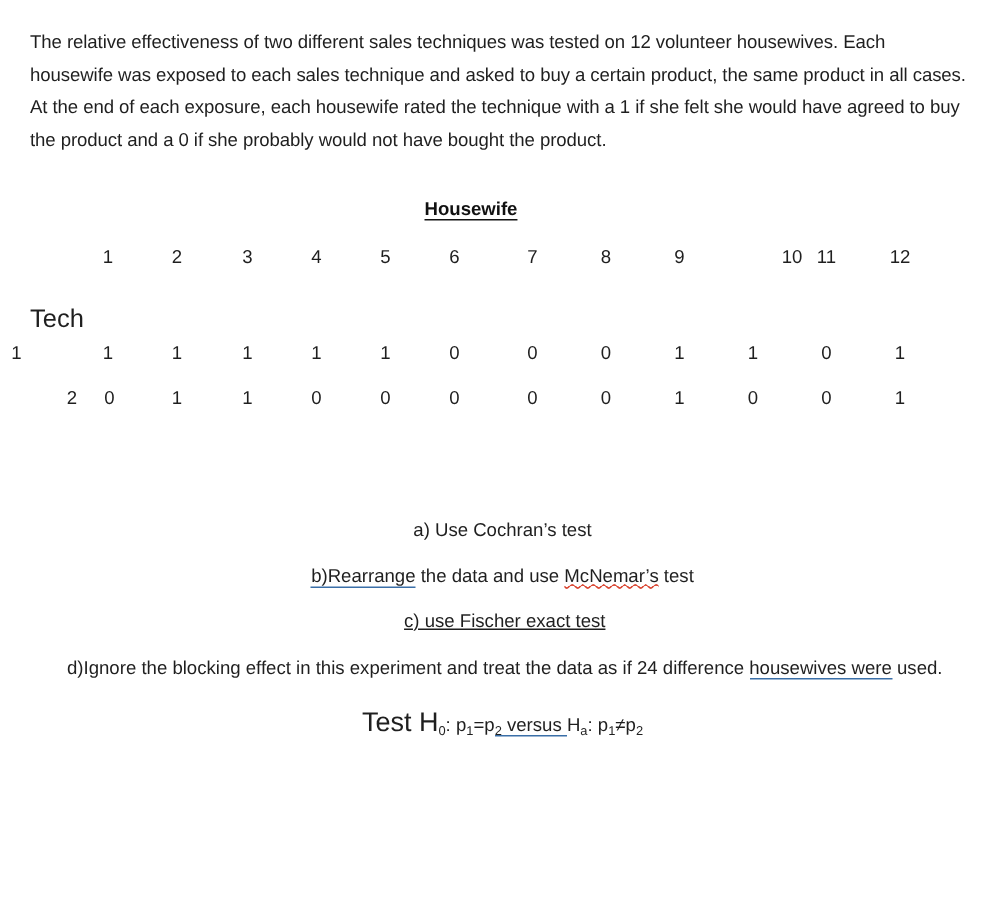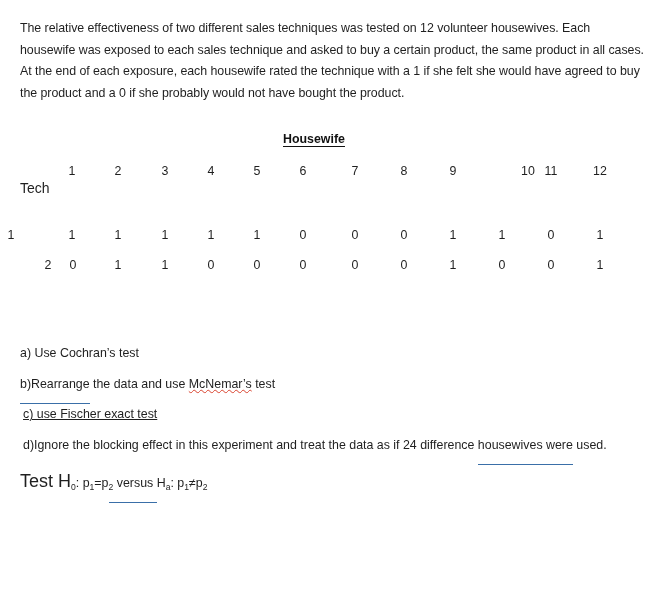--- a/index.html
+++ b/index.html
@@ -71,22 +71,22 @@
     font-size: 12.4px;
     color: #1f1f1f;
     text-align: center;
     transform: translateX(-50%);
     white-space: nowrap;
   }
 
   .tech-label {
     position: absolute;
     left: 20px;
-    top: 48px;
-    font-size: 14px;
+    top: 71px;
+    font-size: 17px;
     color: #1f1f1f;
   }
 
   .data-row {
     position: absolute;
     left: 0;
     width: 668px;
     height: 22px;
   }
   .data-row.r1 { top: 96px; }
@@ -118,32 +118,33 @@
     position: absolute;
     left: 20px;
     top: 343px;
     width: 630px;
     font-size: 12.4px;
     line-height: 21.5px;
     color: #1f1f1f;
   }
   .q {
     margin: 0 0 9px 0;
+    text-align: center;
   }
   .q.qa  { padding-left: 0px; }
   .q.qb  { padding-left: 0px; }
   .q.qc  { padding-left: 3px; text-decoration: underline; }
   .q.qd  { padding-left: 3px; margin-bottom: 15px; }
   .q.qtest { padding-left: 0px; margin-bottom: 10px; }
   .q.quse  { padding-left: 0px; margin-bottom: 0px; }
 
   
   .gr-underline {
     border-bottom: 1.3px solid #3a6fa8;
-    padding-bottom: 12px;
+    padding-bottom: 0px;
   }
   
   .sp-underline {
     text-decoration: underline wavy #d9432f;
     text-decoration-thickness: 1px;
     text-underline-offset: 1px;
   }
 
   sub {
     font-size: 8.6px;

